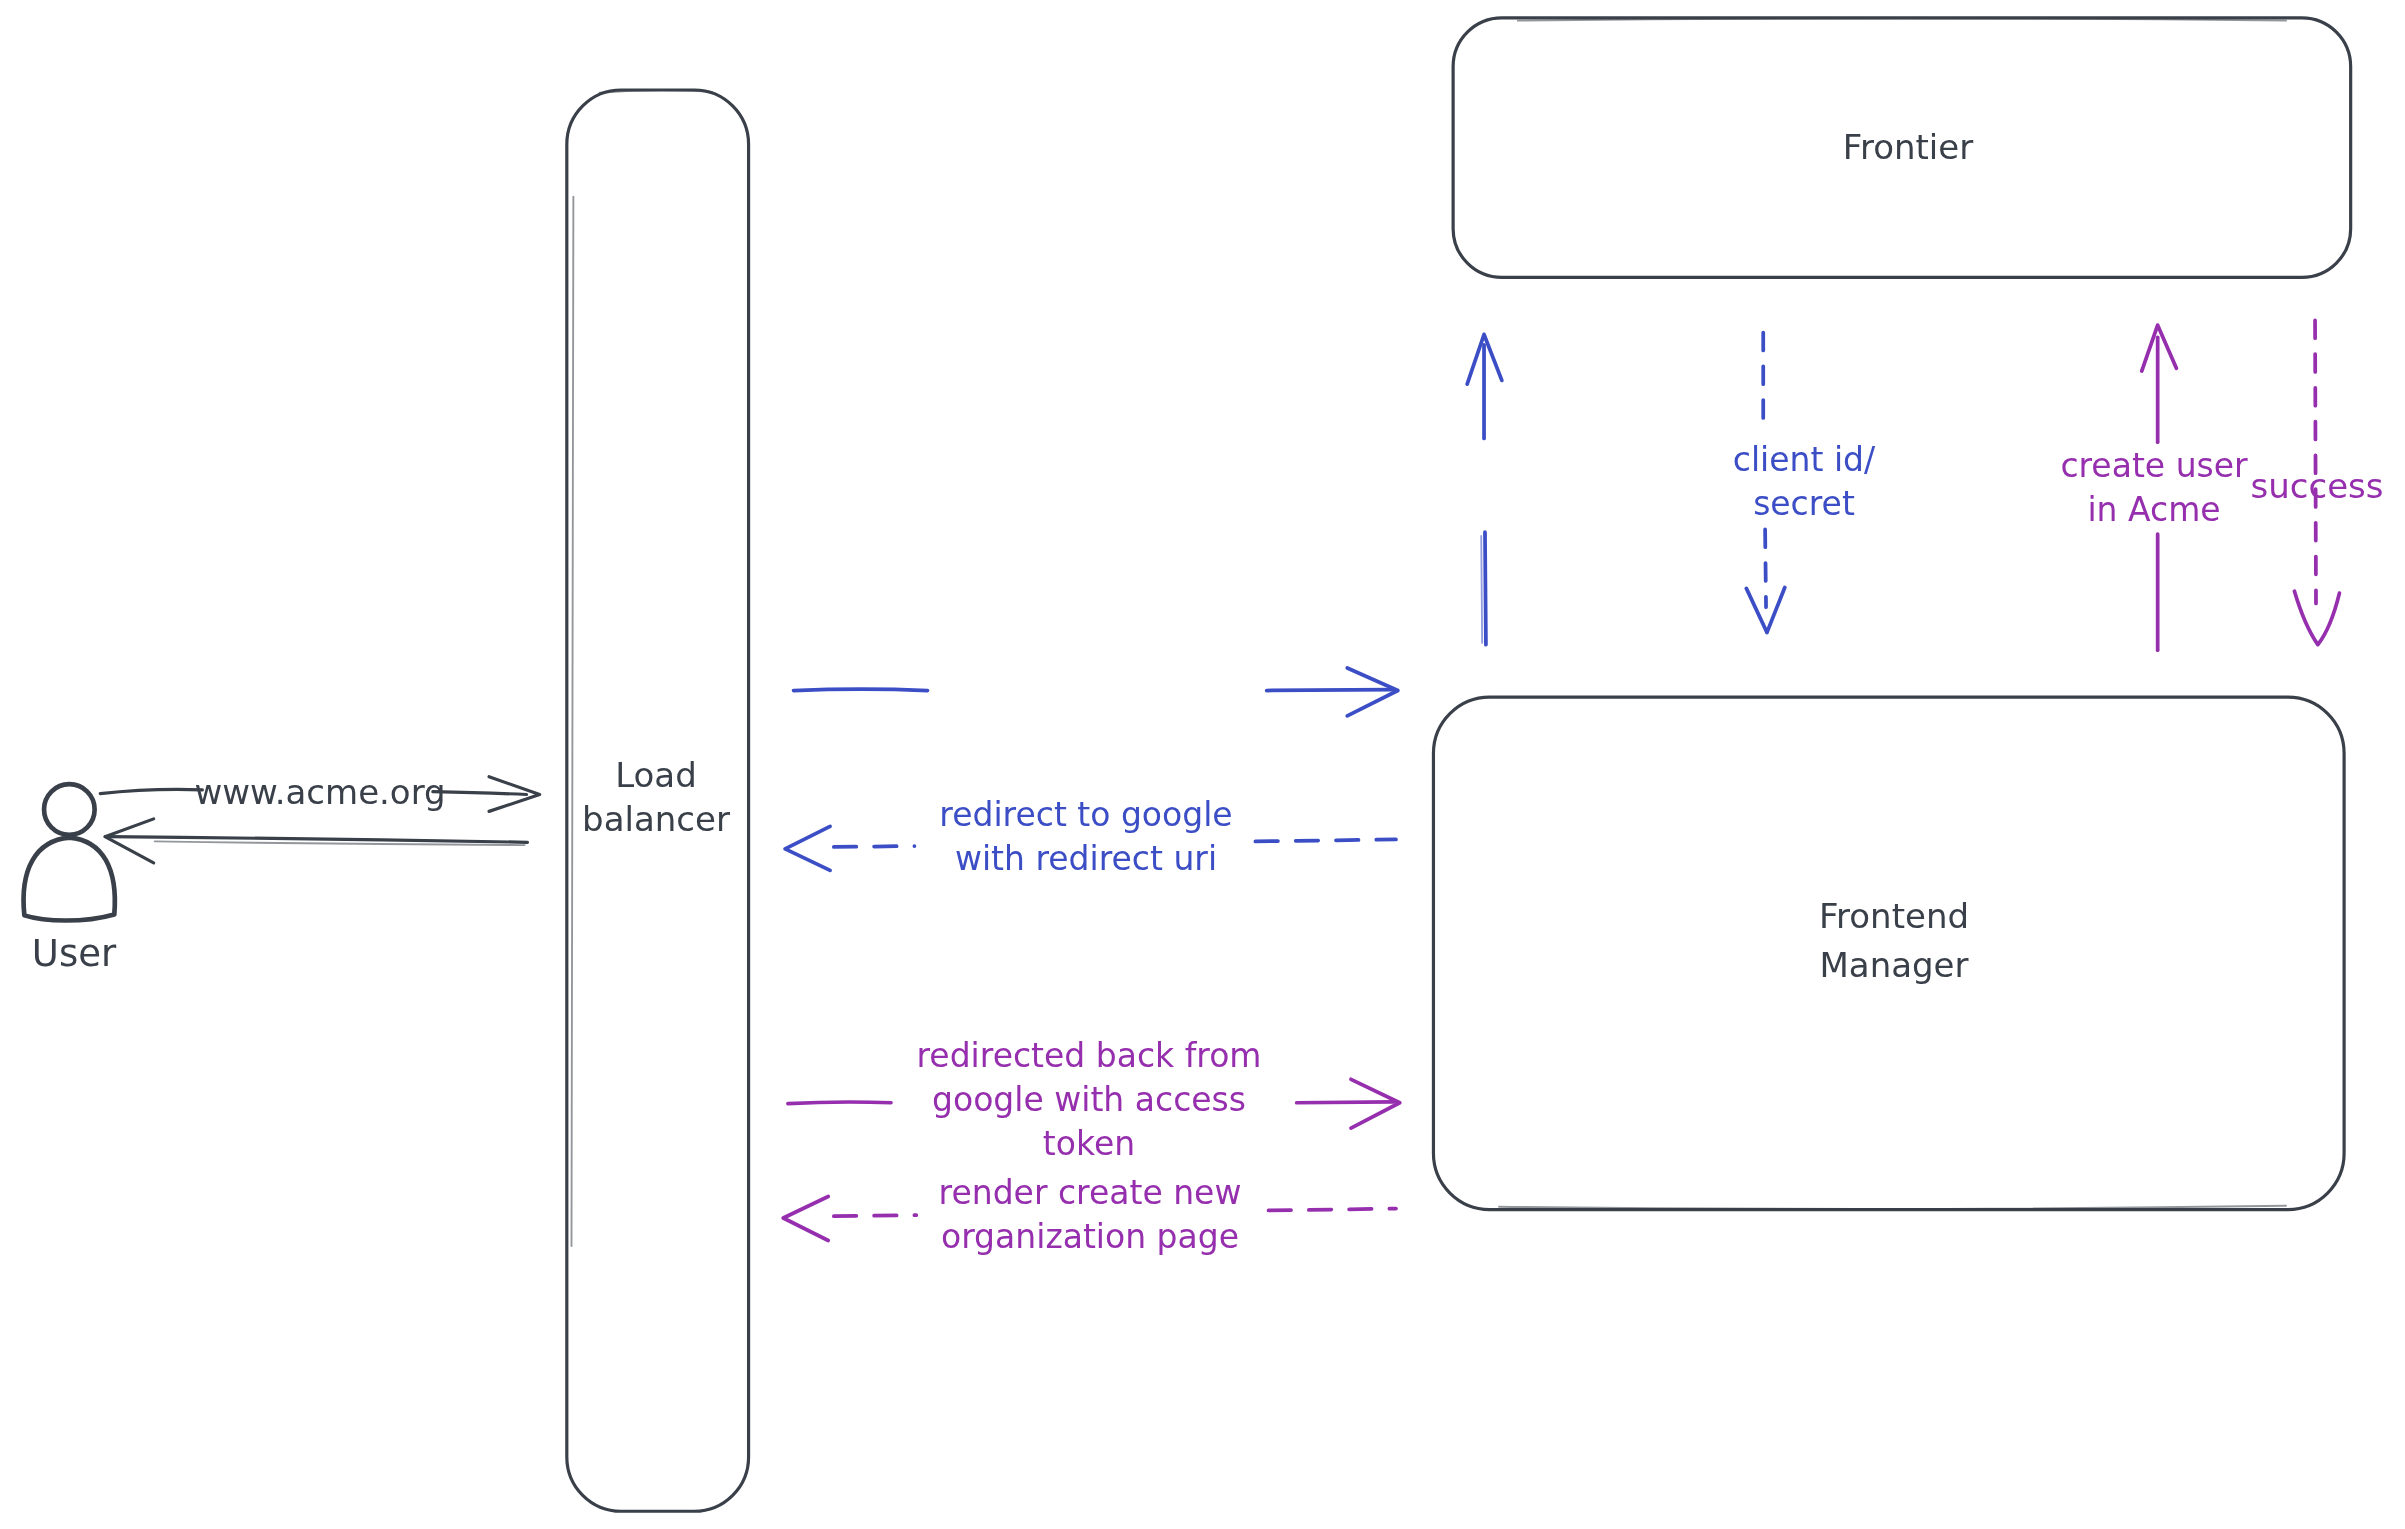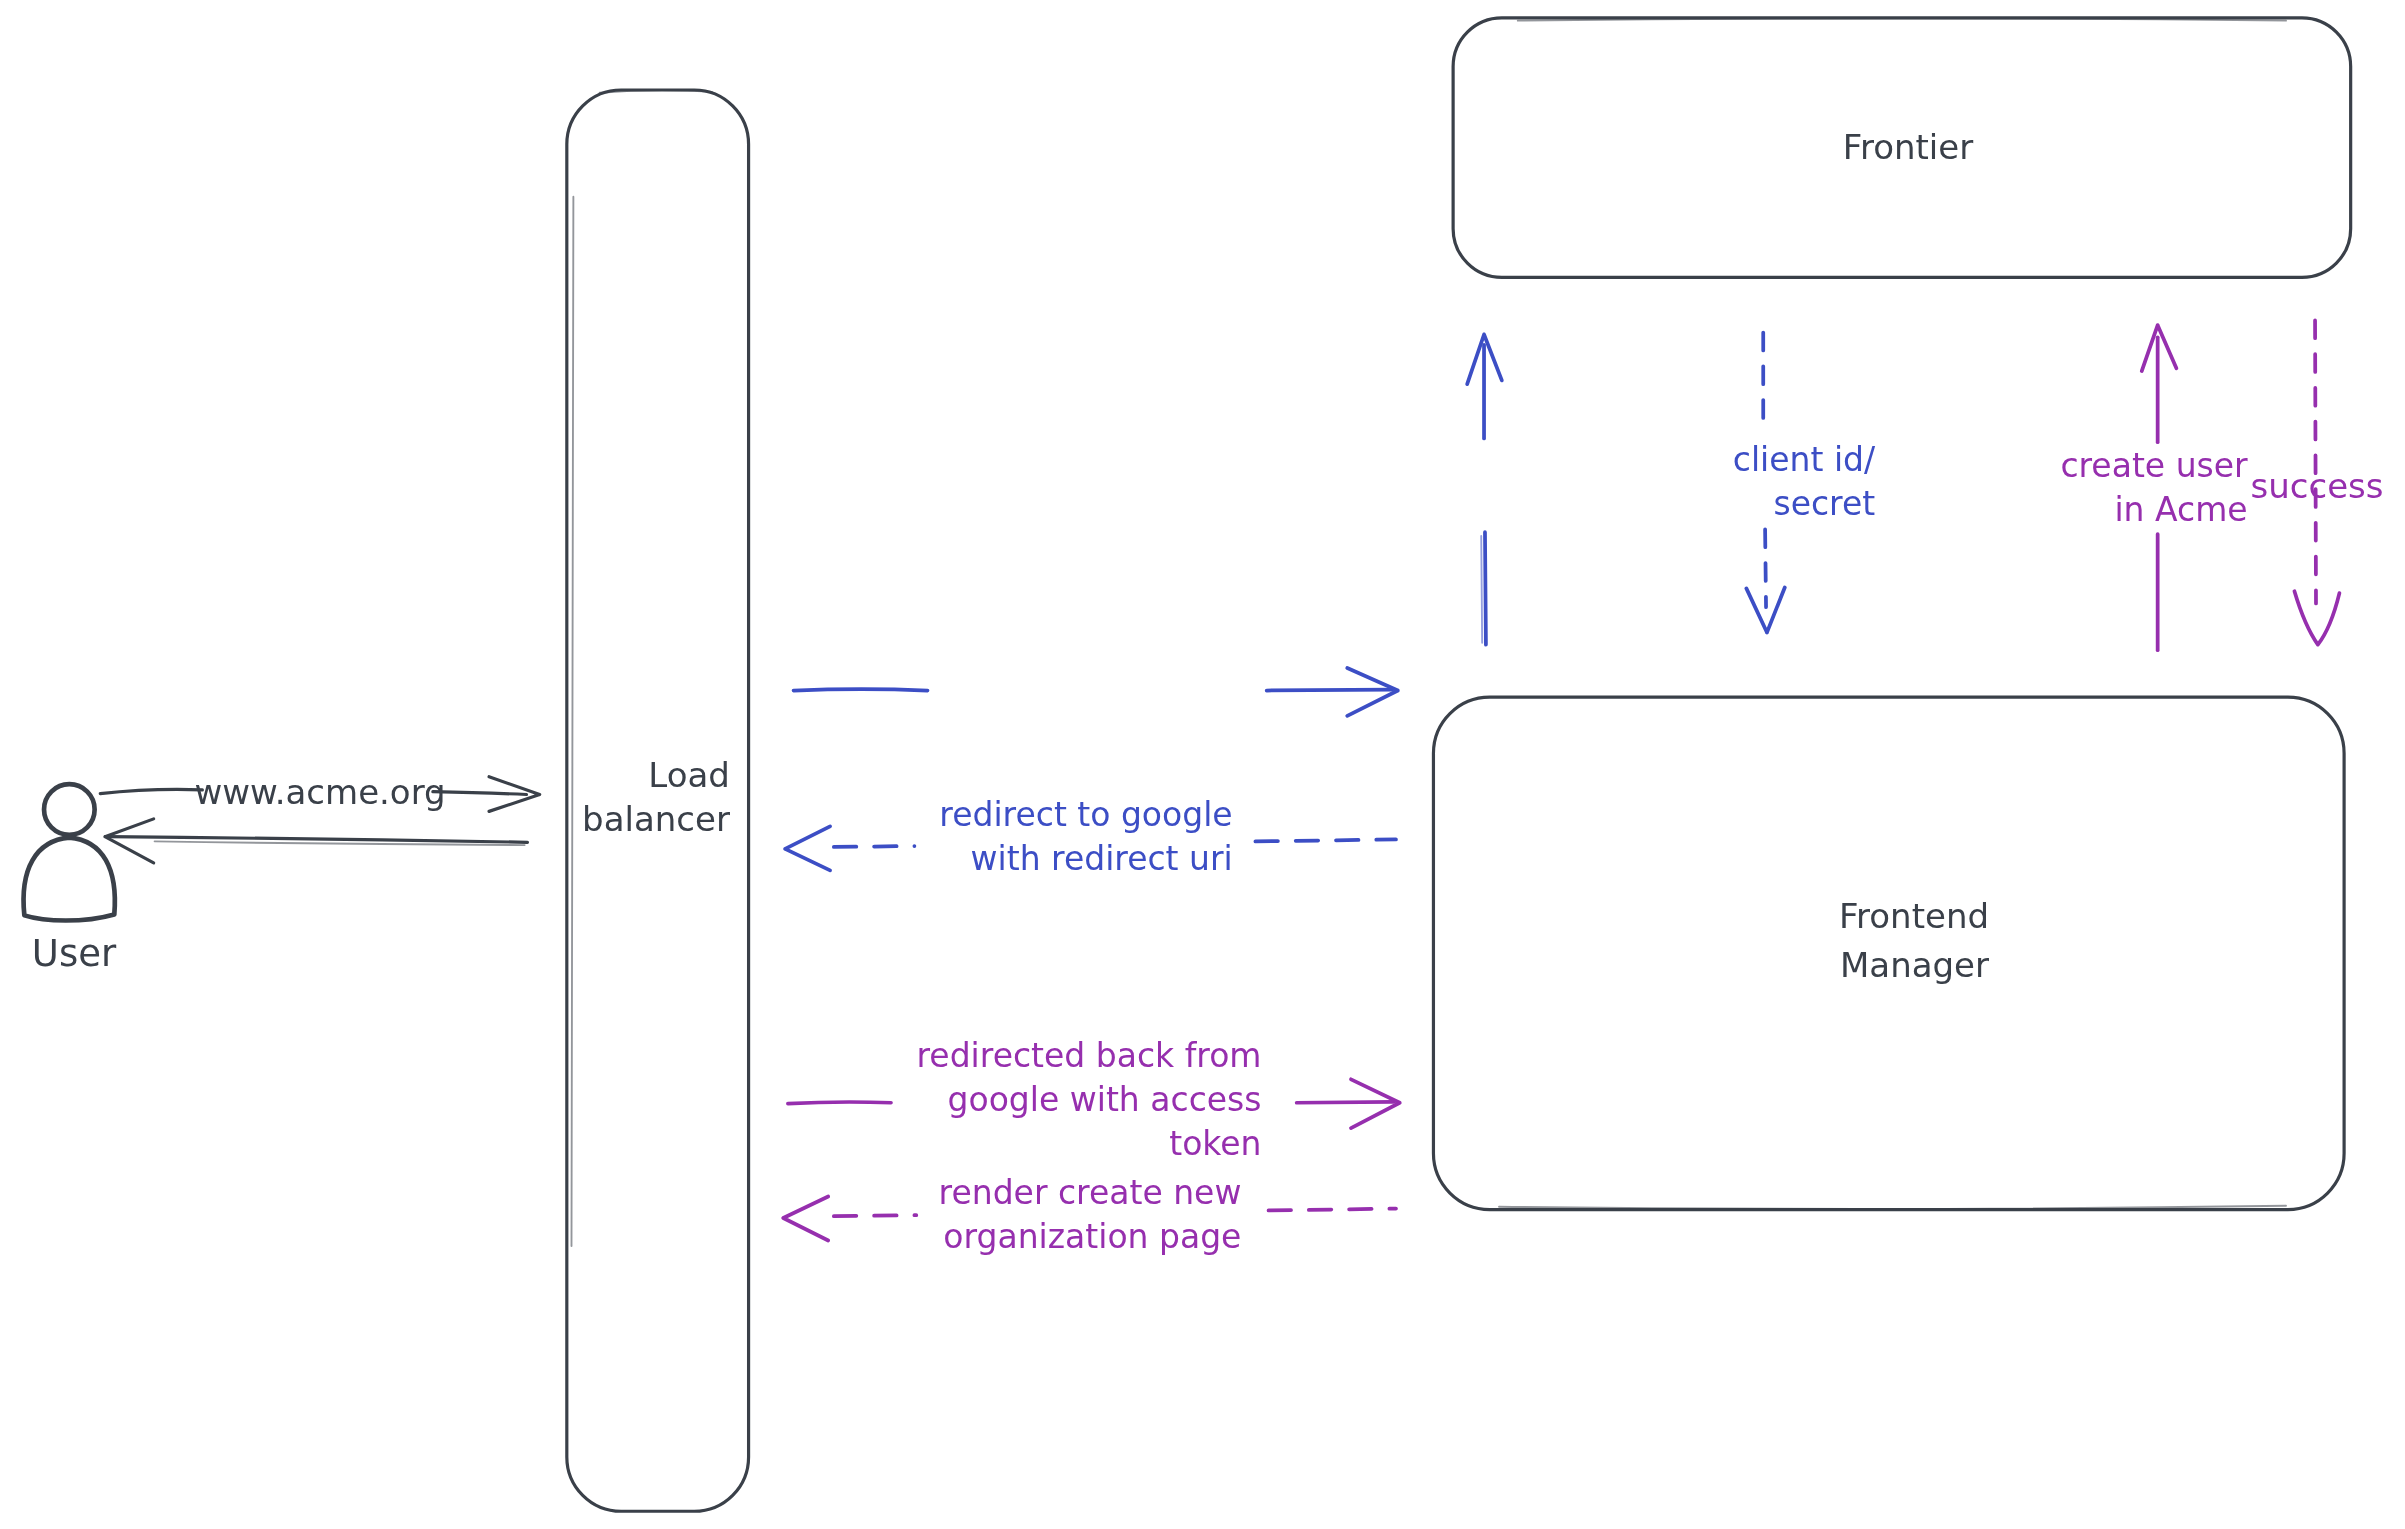--- a/index.html
+++ b/index.html
@@ -7,21 +7,21 @@
     position:relative;
     width:2405px; height:1530px;
     background:#ffffff;
     font-family:"DejaVu Sans", sans-serif;
     overflow:hidden;
   }
   .strokes { position:absolute; left:0; top:0; width:2405px; height:1530px; }
   .label {
     position:absolute;
     transform:translate(-50%,-50%);
-    text-align:right;
+    text-align:center;
     white-space:nowrap;
   }
   .ink    { color:var(--ink); }
   .blue   { color:var(--blue); }
   .purple { color:var(--purple); }
   .fs35 { font-size:33px; line-height:44px; }
   .fs36 { font-size:34px; line-height:44px; }
   .fs40 { font-size:37px; line-height:41px;margin-left:7px; }
   .lh52 { line-height:49px; }
   
@@ -132,21 +132,21 @@
 
   <div class="label ink fs40" style="left:67px; top:953px;">User</div>
 
   <div class="label ink fs36" style="left:656px; top:797px;">
     <div>Load</div>
     <div>balancer</div>
   </div>
 
   <div class="label ink fs36" style="left:1908px; top:147px;">Frontier</div>
 
-  <div class="label ink fs36 lh52" style="left:1894px; top:941px;margin-left:20px;">
+  <div class="label ink fs36 lh52" style="left:1894px; top:941px;">
     <div>Frontend</div>
     <div>Manager</div>
   </div>
 
   <div class="label ink fs36" style="left:320px; top:792px;">www.acme.org</div>
 
 
   <div class="label blue fs35" style="left:1086px; top:837px;">
     <div>redirect to google</div>
     <div>with redirect uri</div>

